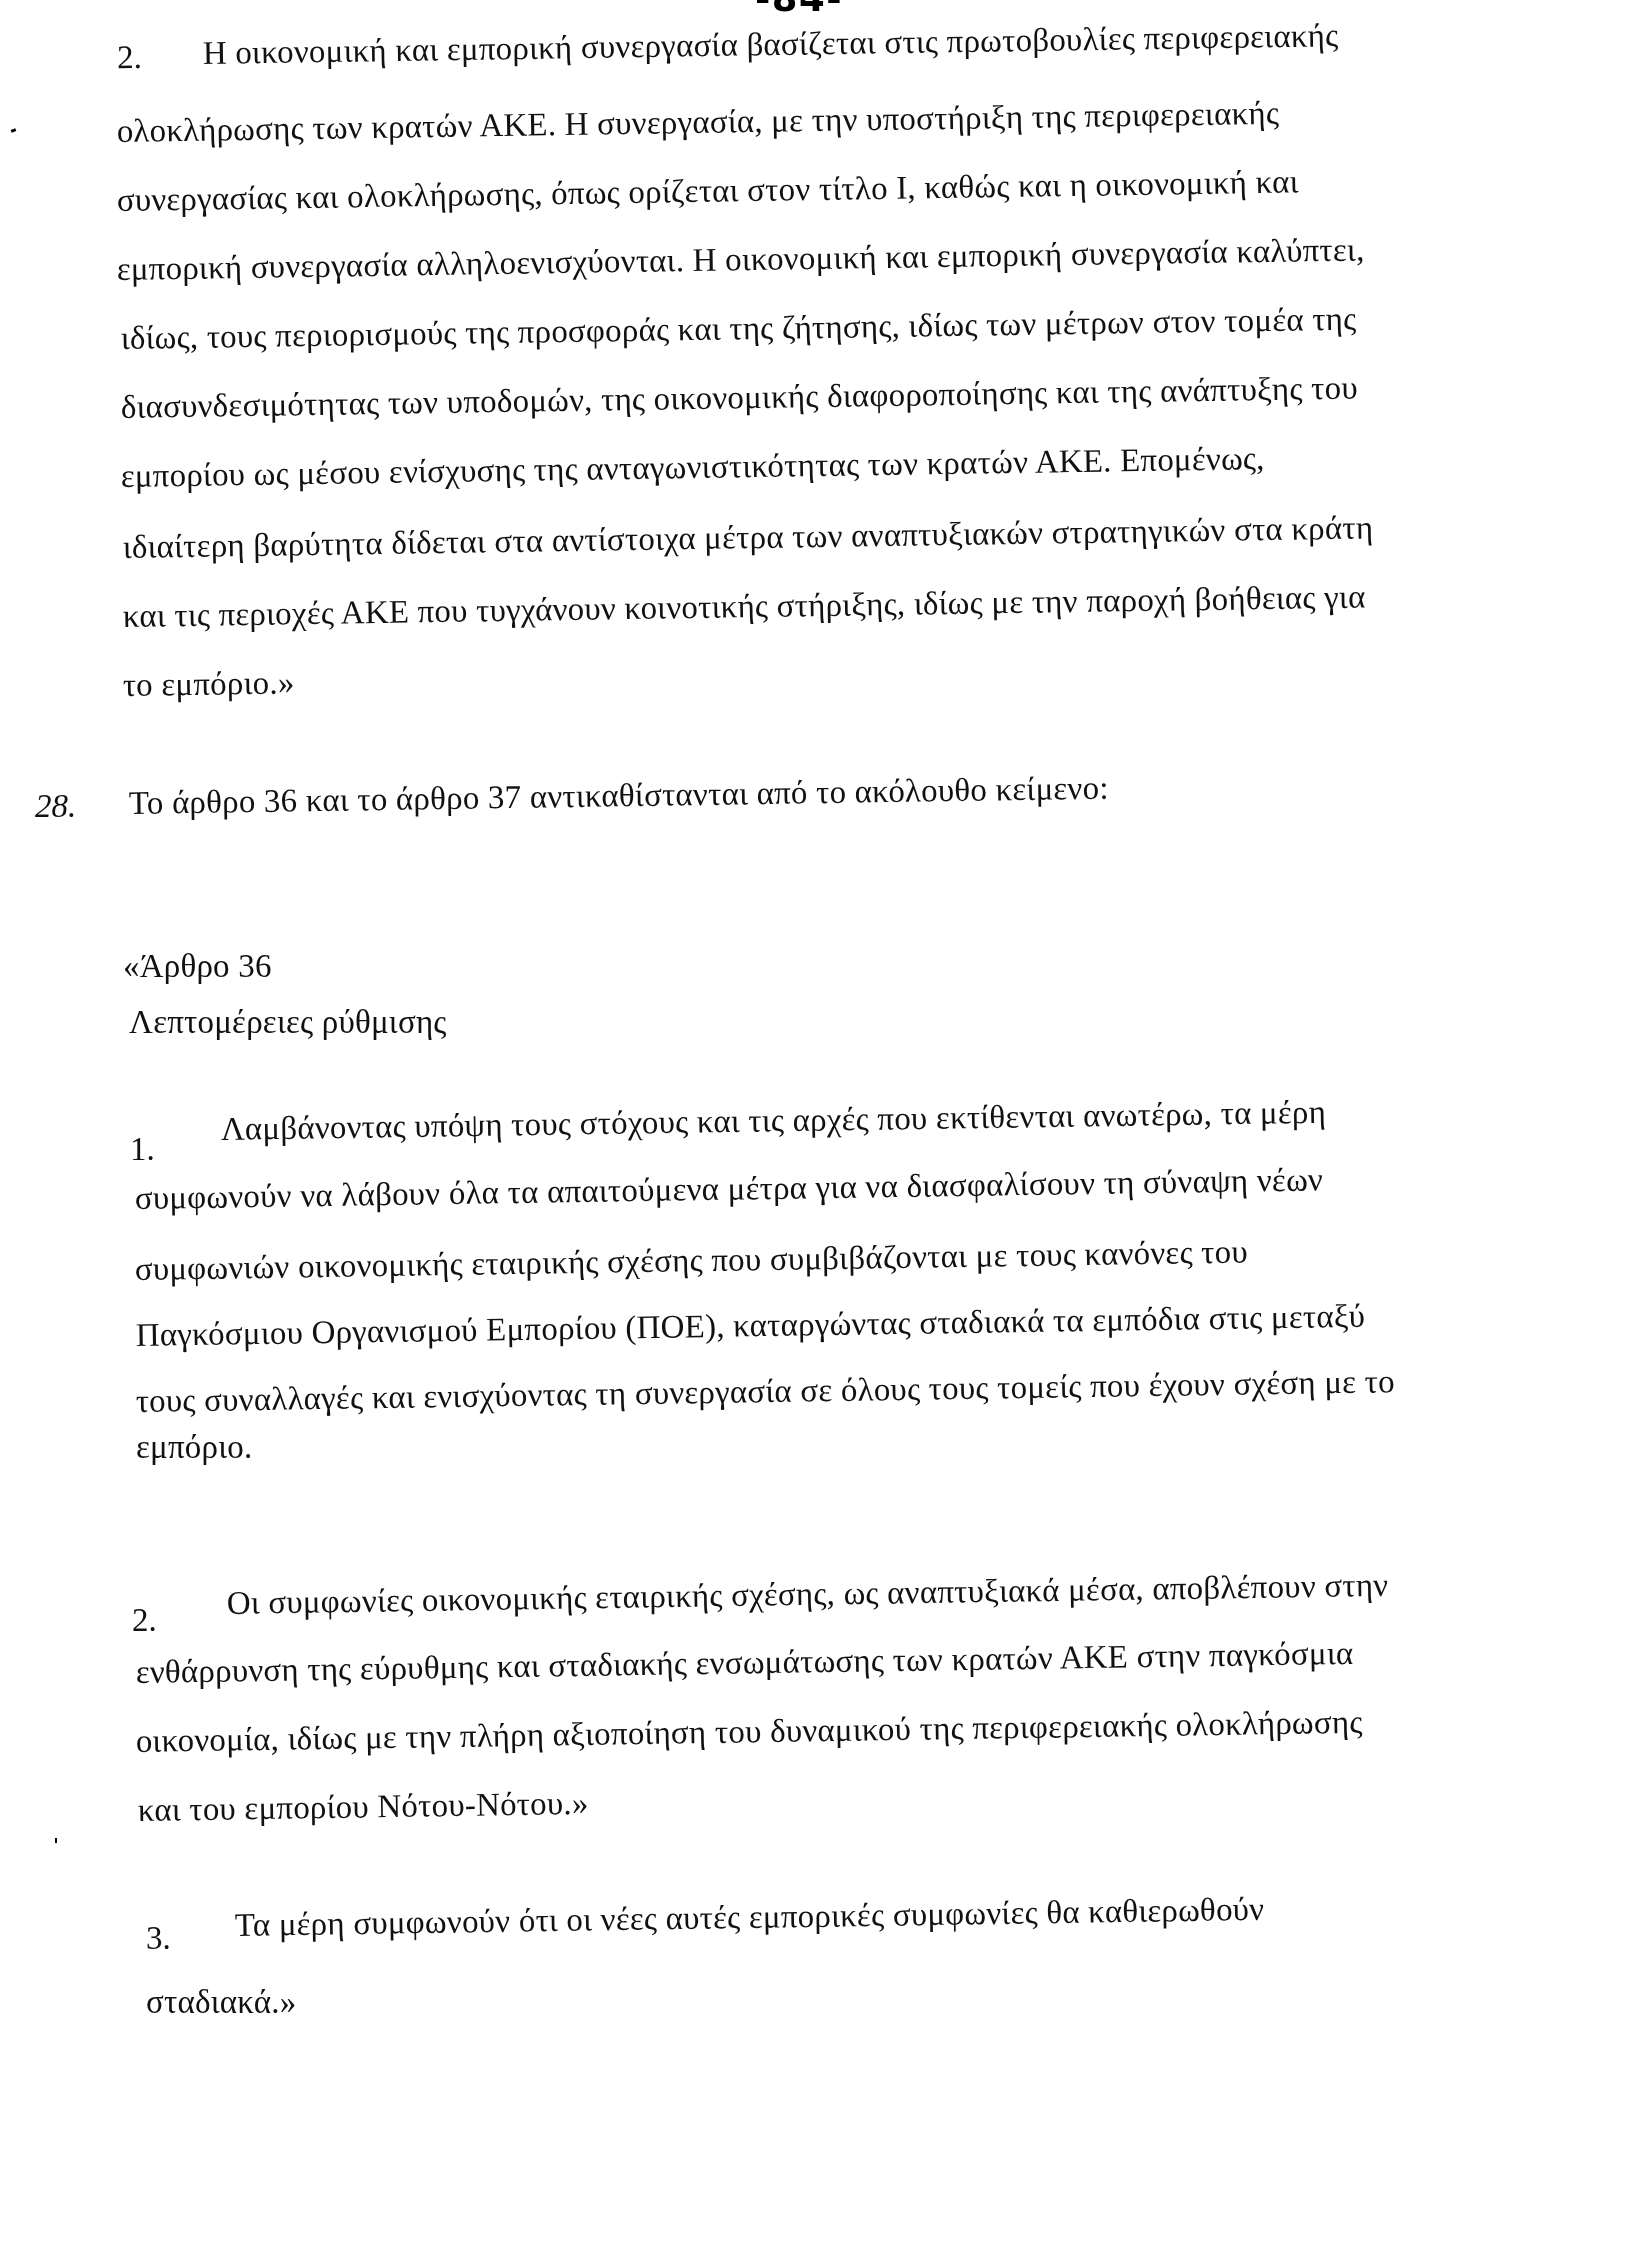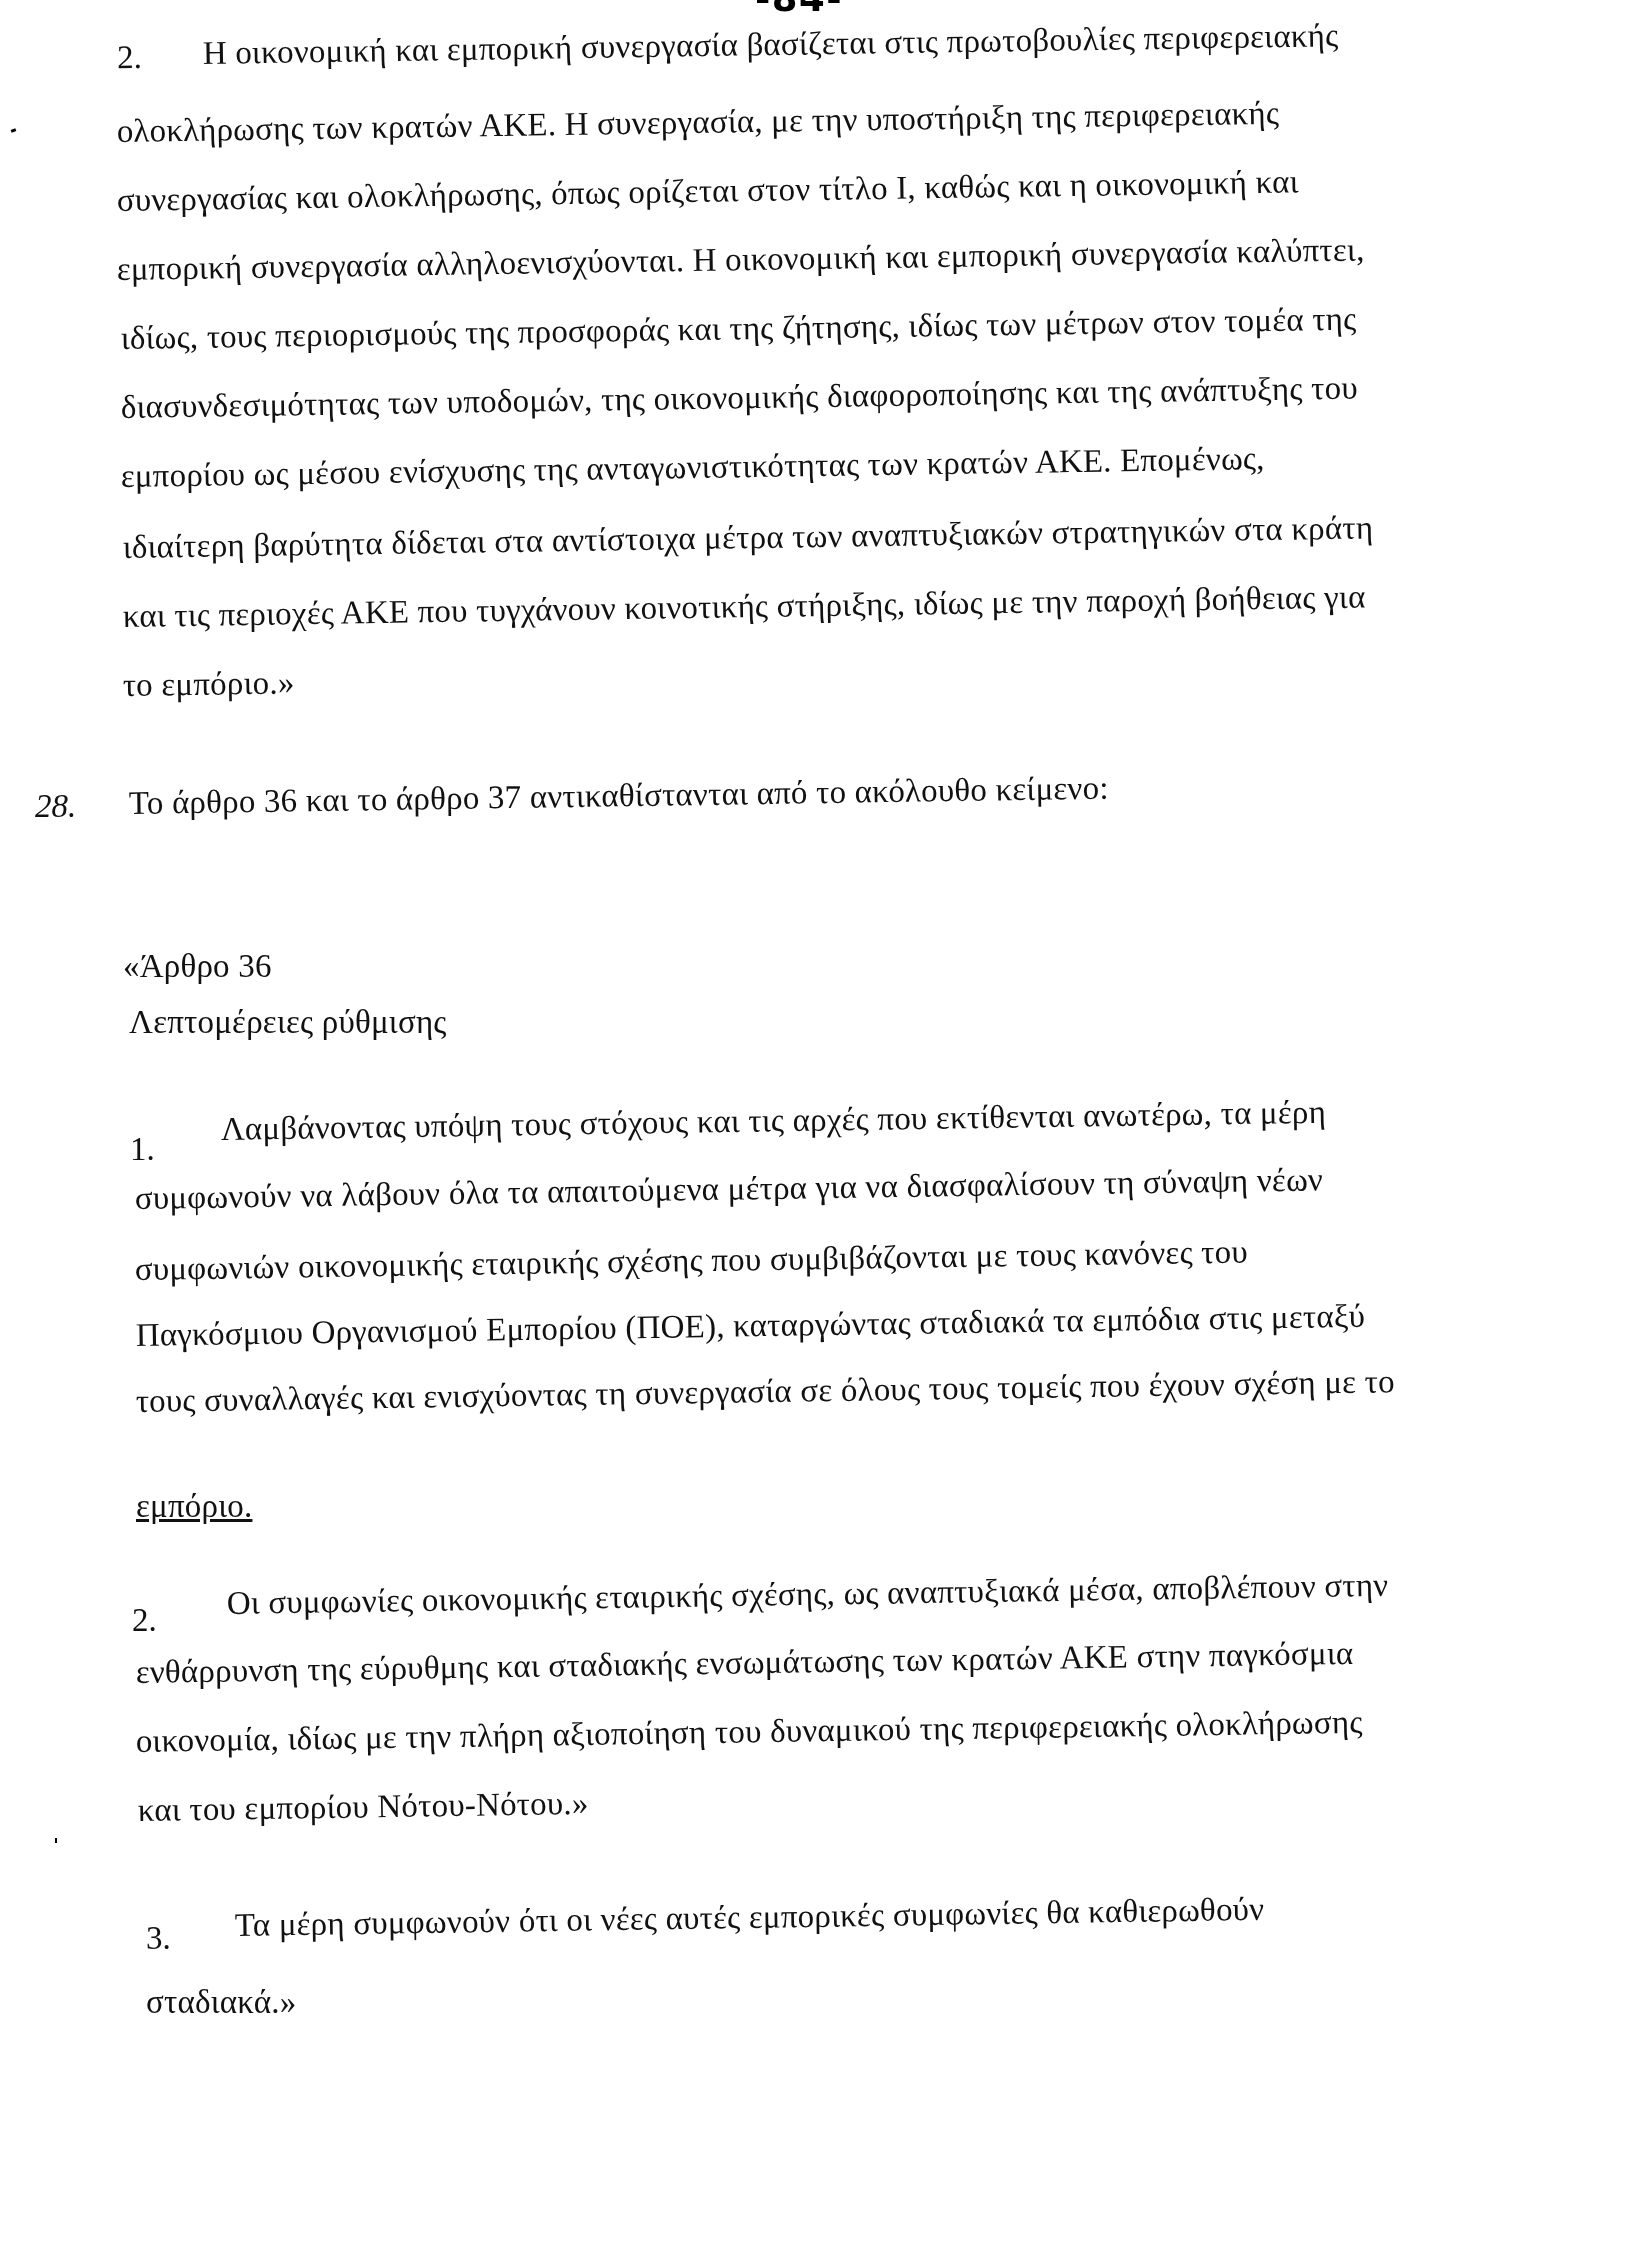--- a/index.html
+++ b/index.html
@@ -83,21 +83,21 @@
     <div class="line" style="left:123px;top:942px;margin-top:8px;">«Άρθρο 36</div>
     <div class="line" style="left:129px;top:1006px;">Λεπτομέρειες ρύθμισης</div>
 
     <div>
       <div class="num" style="left:130px;top:1133px;">1.</div>
       <div class="line" style="left:221px;top:1113px;transform:rotate(-0.9deg);">Λαμβάνοντας υπόψη τους στόχους και τις αρχές που εκτίθενται ανωτέρω, τα μέρη</div>
       <div class="line" style="left:135px;top:1182px;transform:rotate(-0.9deg);">συμφωνούν να λάβουν όλα τα απαιτούμενα μέτρα για να διασφαλίσουν τη σύναψη νέων</div>
       <div class="line" style="left:135px;top:1253px;transform:rotate(-0.9deg);">συμφωνιών οικονομικής εταιρικής σχέσης που συμβιβάζονται με τους κανόνες του</div>
       <div class="line" style="left:136px;top:1319px;transform:rotate(-0.9deg);">Παγκόσμιου Οργανισμού Εμπορίου (ΠΟΕ), καταργώντας σταδιακά τα εμπόδια στις μεταξύ</div>
       <div class="line" style="left:136px;top:1385px;transform:rotate(-0.9deg);">τους συναλλαγές και ενισχύοντας τη συνεργασία σε όλους τους τομείς που έχουν σχέση με το</div>
-      <div class="line" style="left:136px;top:1490px;text-decoration:underline;">εμπόριο.</div>
+      <div class="line" style="left:136px;top:1431px;">εμπόριο.</div>
     </div>
 
     <div>
       <div class="num" style="left:132px;top:1604px;">2.</div>
       <div class="line" style="left:227px;top:1587px;transform:rotate(-0.9deg);">Οι συμφωνίες οικονομικής εταιρικής σχέσης, ως αναπτυξιακά μέσα, αποβλέπουν στην</div>
       <div class="line" style="left:136px;top:1656px;transform:rotate(-0.9deg);">ενθάρρυνση της εύρυθμης και σταδιακής ενσωμάτωσης των κρατών ΑΚΕ στην παγκόσμια</div>
       <div class="line" style="left:136px;top:1725px;transform:rotate(-0.9deg);">οικονομία, ιδίως με την πλήρη αξιοποίηση του δυναμικού της περιφερειακής ολοκλήρωσης</div>
       <div class="line" style="left:138px;top:1794px;transform:rotate(-0.9deg);">και του εμπορίου Νότου-Νότου.»</div>
     </div>
 

